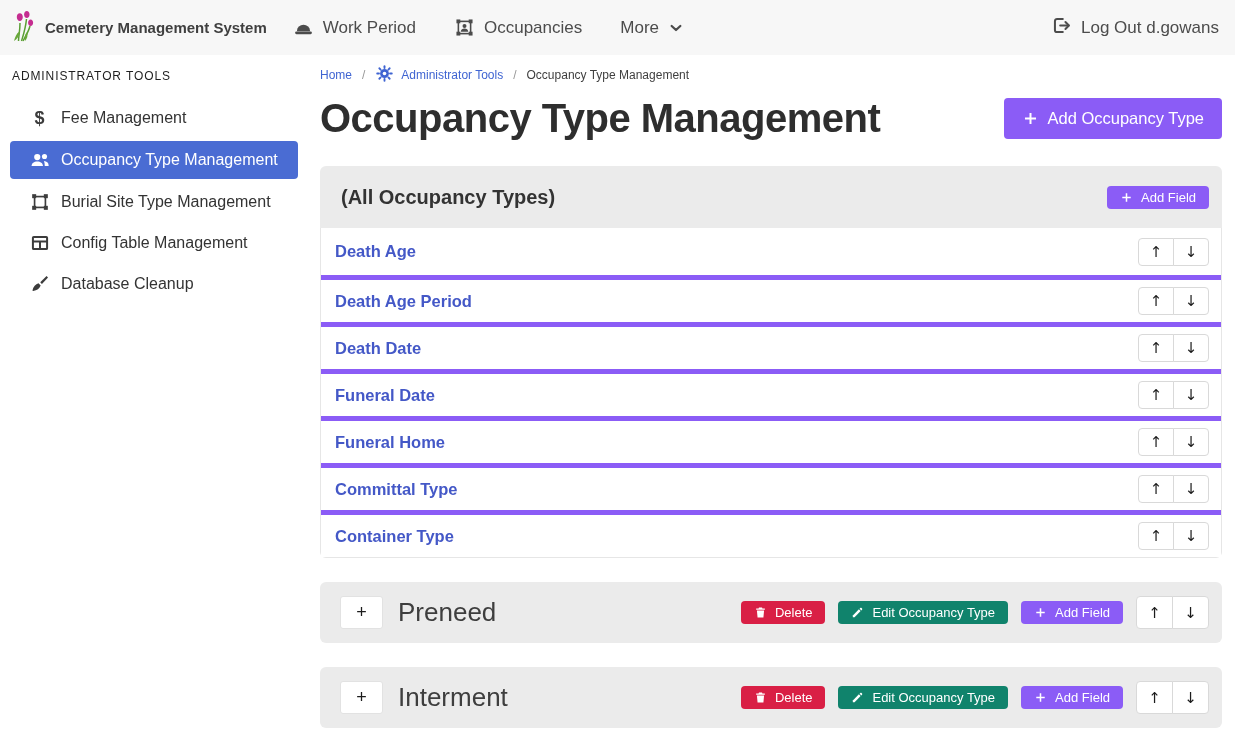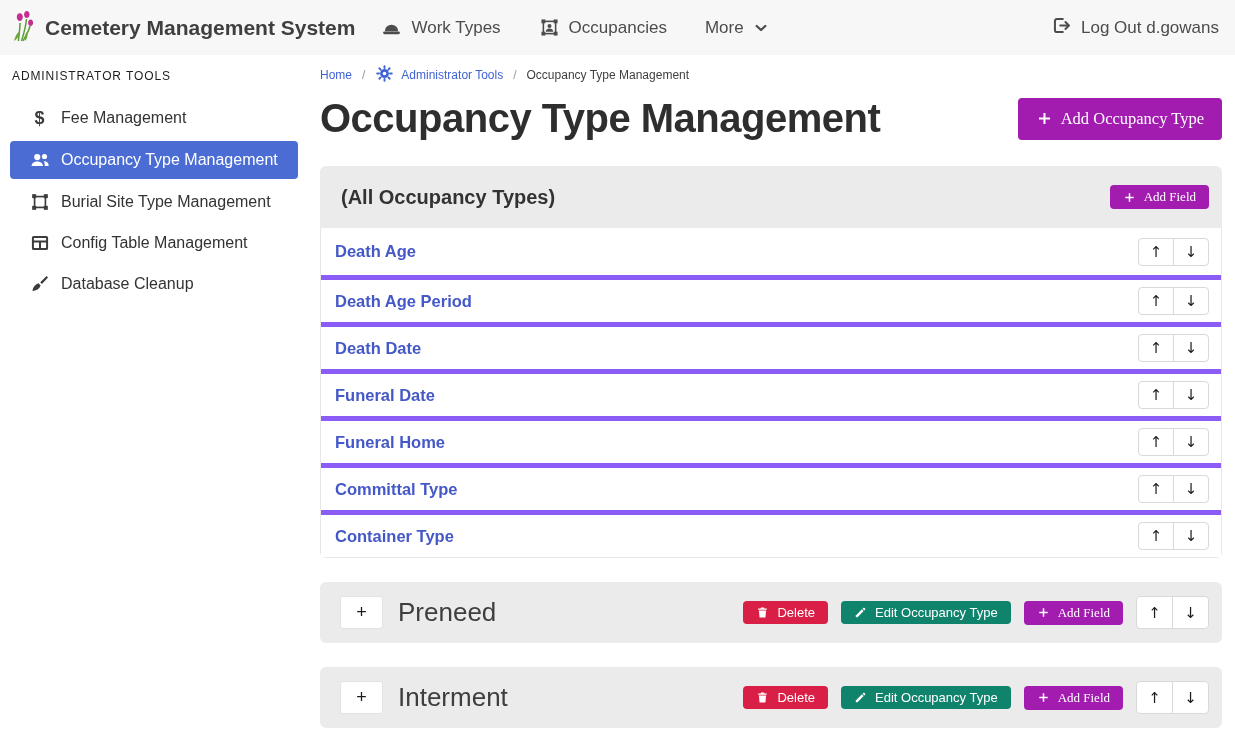--- a/index.html
+++ b/index.html
@@ -3,21 +3,21 @@
 <meta charset="utf-8">
 <style>
   * { margin:0; padding:0; box-sizing:border-box; }
   html,body { width:1235px; height:738px; overflow:hidden; background:#fff;
               font-family:"Liberation Sans", sans-serif; }
 
   
   .navbar { height:55px; background:#f7f7f7; display:flex; align-items:center;
             padding:0 16px 0 12px; }
   .brand { display:flex; align-items:center; gap:10px; cursor:pointer; }
-  .brand-text { font-size:21px; font-weight:bold; color:#3f3f3f; }
+  .brand-text { font-size:15px; font-weight:bold; color:#3f3f3f; }
   .nav-links { display:flex; align-items:center; gap:38px; margin-left:26px; }
   .nav-link { display:flex; align-items:center; gap:9px; font-size:17px;
               color:#4c4c4c; cursor:pointer; }
   .nav-link svg { display:block; }
   .logout { margin-left:auto; display:flex; align-items:center; gap:9px;
             font-size:17px; color:#4c4c4c; cursor:pointer; }
 
   
   .layout { display:flex; height:683px; }
   .sidebar { flex:0 0 310px; padding-top:8px; }
@@ -40,21 +40,21 @@
   .crumb-current { color:#3f3f3f; }
 
   .title-row { display:flex; align-items:center; justify-content:space-between;
                margin-top:10px; }
   h1 { font-size:40px; font-weight:600; color:#2e2e2e; letter-spacing:-.5px; }
 
   .btn { border:none; border-radius:4px; color:#fff; display:inline-flex;
          align-items:center; gap:8px; cursor:pointer;
          font-family:"Liberation Sans", sans-serif; }
   .btn svg { display:block; }
-  .btn-green { background:#a21caf;font-family:Liberation Serif, serif; }
+  .btn-green { background:#8b5cf6; }
   .btn-teal  { background:#10836c; }
   .btn-red   { background:#d91f45;margin-left:20px; }
   .btn-big   { font-size:16.5px; padding:11px 18px; }
   .btn-sm    { font-size:13px;  padding:4px 13px; }
 
   
   .card { margin-top:25px; border-radius:6px; }
   .card-header { background:#ebebeb; border-radius:6px 6px 0 0; height:62px;
                  display:flex; align-items:center; justify-content:space-between;
                  padding:0 13px 0 21px; }
@@ -113,21 +113,21 @@
   </div>
 
   <div class="nav-links">
     <div class="nav-link">
       <span>
         <svg width="21" height="21" viewBox="0 0 24 24" fill="currentColor">
           <path d="M4.6 15.4a7.4 6.6 0 0 1 14.8 0v.8H4.6z"></path>
           <rect x="2.4" y="16.6" width="19.2" height="3" rx="1.5"></rect>
         </svg>
       </span>
-      <span>Work Types</span>
+      <span>Work Period</span>
     </div>
     <div class="nav-link">
       <span>
         <svg width="21" height="21" viewBox="0 0 24 24" fill="currentColor">
           <rect x="5" y="5" width="14" height="14" fill="none" stroke="currentColor" stroke-width="1.8"></rect>
           <rect x="2.8" y="2.8" width="4.4" height="4.4"></rect>
           <rect x="16.8" y="2.8" width="4.4" height="4.4"></rect>
           <rect x="2.8" y="16.8" width="4.4" height="4.4"></rect>
           <rect x="16.8" y="16.8" width="4.4" height="4.4"></rect>
           <circle cx="12" cy="10.4" r="2.3"></circle>

